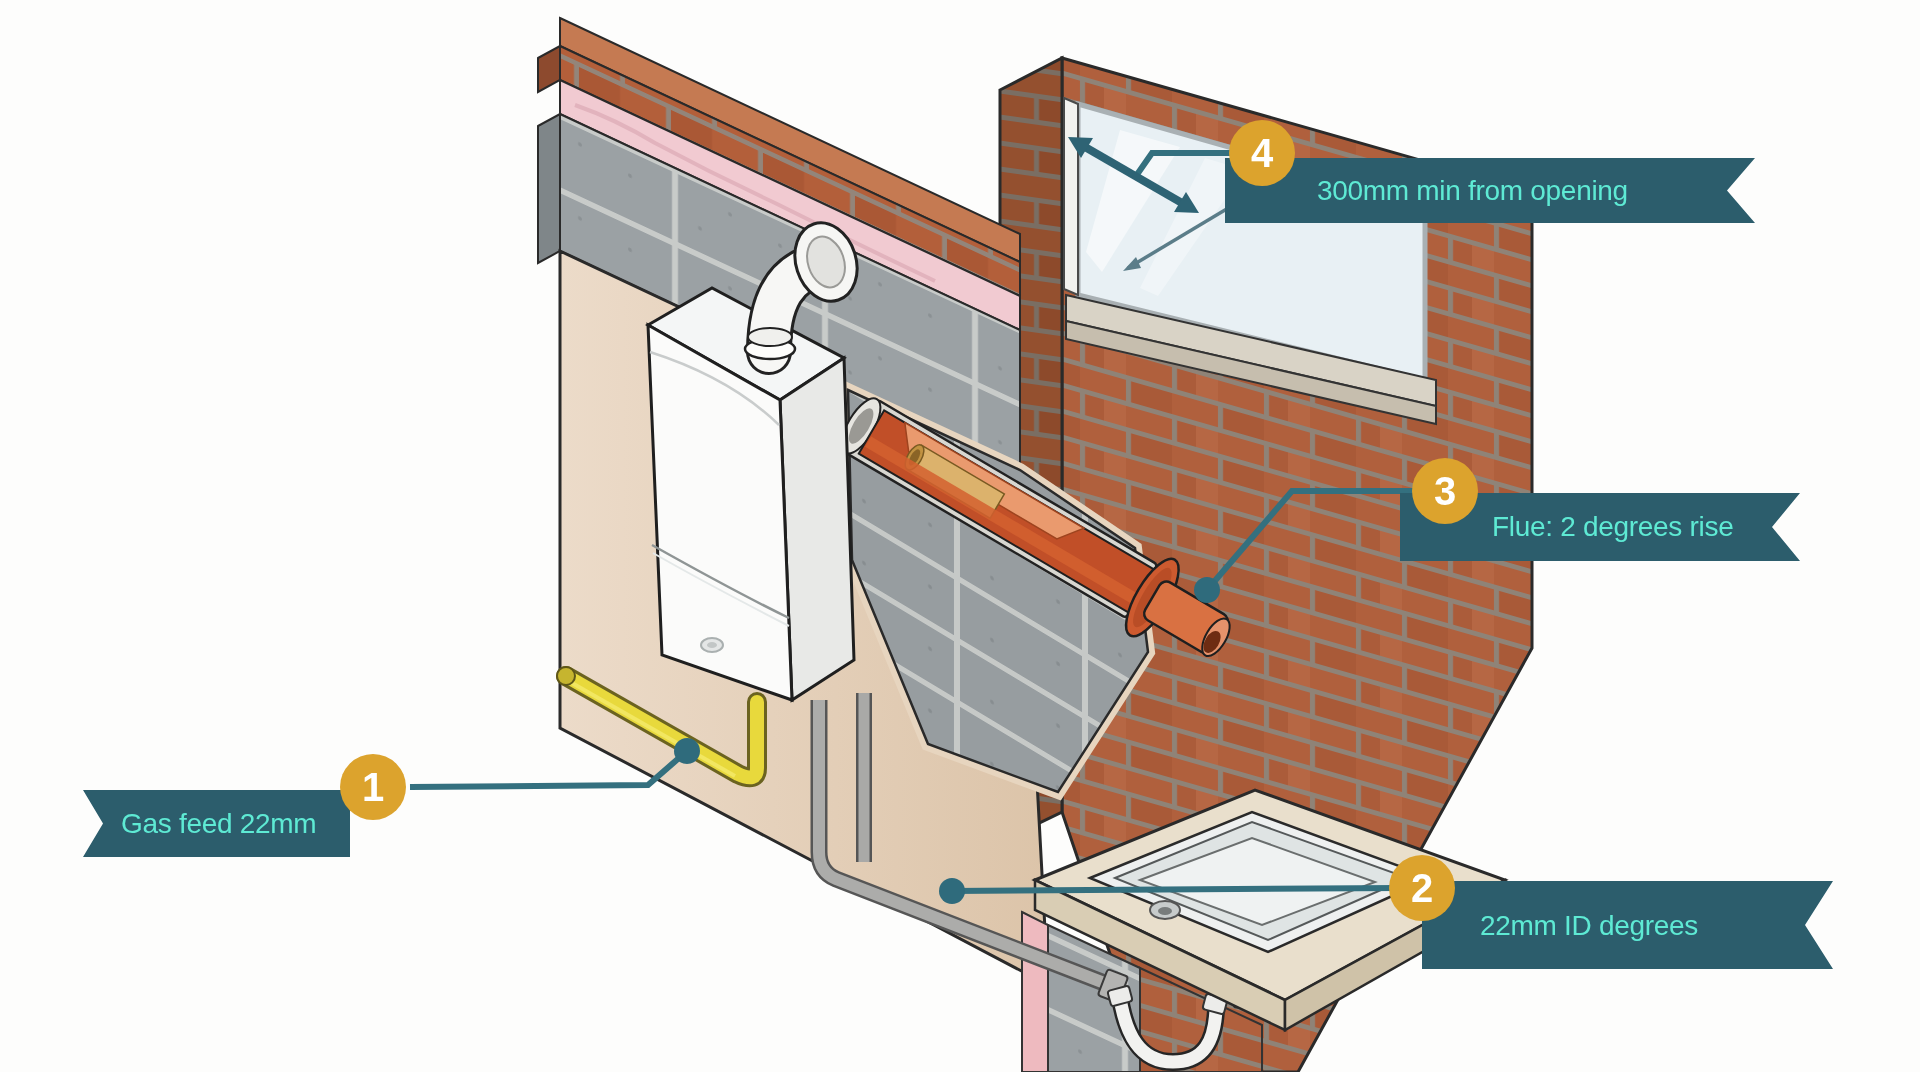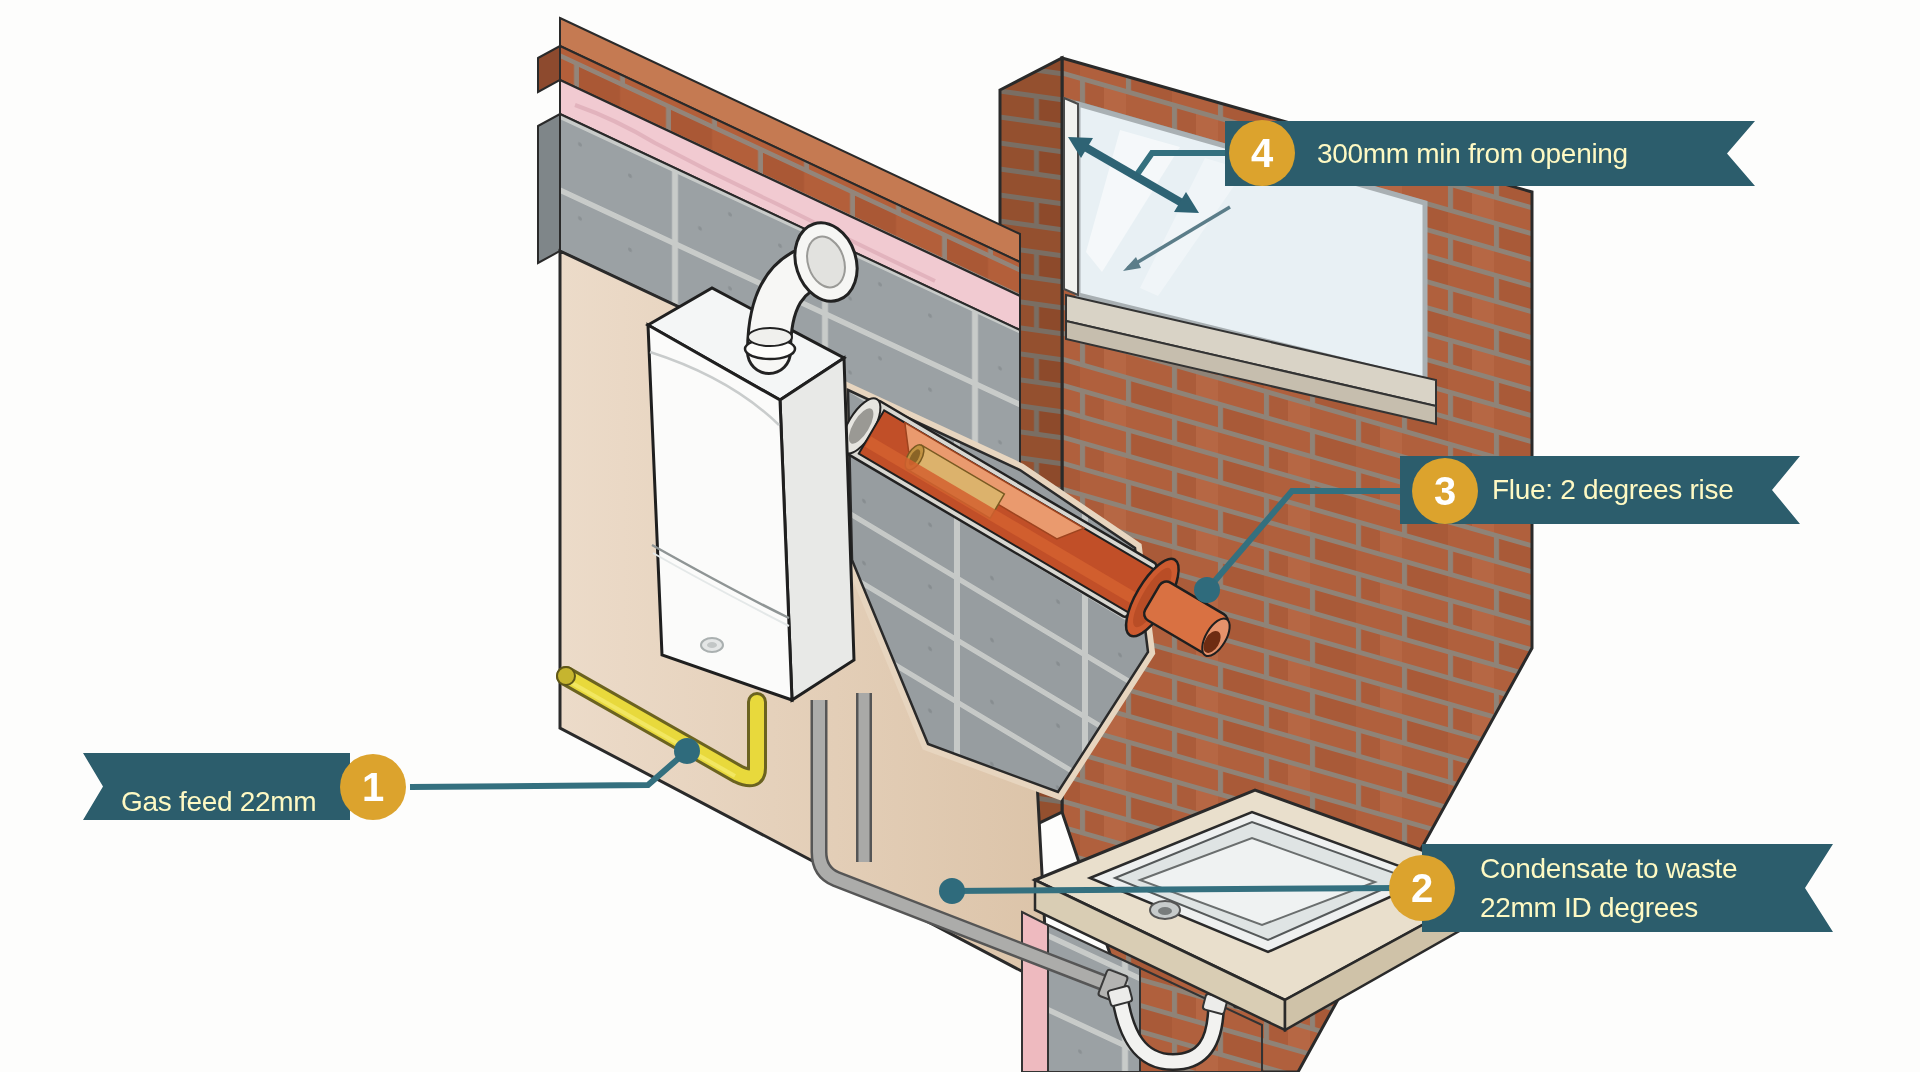--- a/index.html
+++ b/index.html
@@ -1,20 +1,20 @@
 <!DOCTYPE html>
 <html><head>
 <meta charset="utf-8">
 <style>
   html,body{margin:0;padding:0;background:#ffffff;}
   #stage{position:relative;width:1920px;height:1072px;overflow:hidden;background:#fdfdfc;
          font-family:"Liberation Sans", sans-serif;}
   #scene{position:absolute;left:0;top:0;width:1920px;height:1072px;}
-  .banner{position:absolute;background:#2c5d6c;color:#fef9c3;font-size:28px;font-weight:500;
-          letter-spacing:-0.3px;display:flex;flex-direction:column;justify-content:center;}
+  .banner{position:absolute;background:#2c5d6c;color:#5eead4;font-size:28px;font-weight:500;
+          letter-spacing:-0.3px;display:flex;flex-direction:column;justify-content:center;margin-top:37px;}
   .banner .ln{white-space:nowrap;line-height:36px;}
   .notch-r{clip-path:polygon(0 0,100% 0,calc(100% - 28px) 50%,100% 100%,0 100%);}
   .notch-l{clip-path:polygon(0 0,100% 0,100% 100%,0 100%,20px 50%);}
   .badge{position:absolute;width:66px;height:66px;border-radius:50%;background:#dca32d;
          color:#ffffff;font-size:40px;font-weight:bold;display:flex;align-items:center;
          justify-content:center;z-index:5;}
   .callout{position:absolute;z-index:4;}
 </style>
 </head>
 <body>
@@ -205,29 +205,28 @@
       <polyline points="1235,153 1152,153 1136,176" fill="none" stroke="#34707f" stroke-width="6"></polyline>
       <line x1="1085" y1="147" x2="1182" y2="203" stroke="#2e6374" stroke-width="8"></line>
       <polygon points="1068,137 1081,158 1093,138" fill="#2e6374"></polygon>
       <polygon points="1199,213 1174,212 1186,192" fill="#2e6374"></polygon>
       <line x1="1230" y1="207" x2="1128" y2="268" stroke="#5b7d89" stroke-width="3.5"></line>
       <polygon points="1123,271 1136,257 1141,268" fill="#5b7d89"></polygon>
     </g>
   </svg>
 
   <div class="callout" style="left:83px;top:753px;width:310px;height:67px;">
-    <div class="banner notch-l" style="left:0;top:0;width:267px;height:67px;position:absolute;padding-left:38px;box-sizing:border-box;align-items:flex-start;justify-content:flex-end;">
+    <div class="banner notch-l" style="left:0;top:0;width:267px;height:67px;position:absolute;padding-left:38px;box-sizing:border-box;align-items:flex-start;">
       <span class="ln">Gas feed 22mm</span>
     </div>
     <div class="badge" style="left:257px;top:1px;">1</div>
   </div>
 
   <div class="callout" style="left:1422px;top:844px;width:445px;height:88px;">
     <div class="banner notch-r" style="left:0;top:0;width:411px;height:88px;position:absolute;padding-left:58px;box-sizing:border-box;align-items:flex-start;">
-      <span class="ln" style="line-height:39px;">Condensate to waste</span>
       <span class="ln" style="line-height:39px;">22mm ID degrees</span>
     </div>
     <div class="badge" style="left:-33px;top:11px;">2</div>
   </div>
 
   <div class="callout" style="left:1400px;top:456px;width:400px;height:68px;">
     <div class="banner notch-r" style="left:0;top:0;width:400px;height:68px;position:absolute;padding-left:92px;box-sizing:border-box;align-items:flex-start;">
       <span class="ln">Flue: 2 degrees rise</span>
     </div>
     <div class="badge" style="left:12px;top:2px;">3</div>

